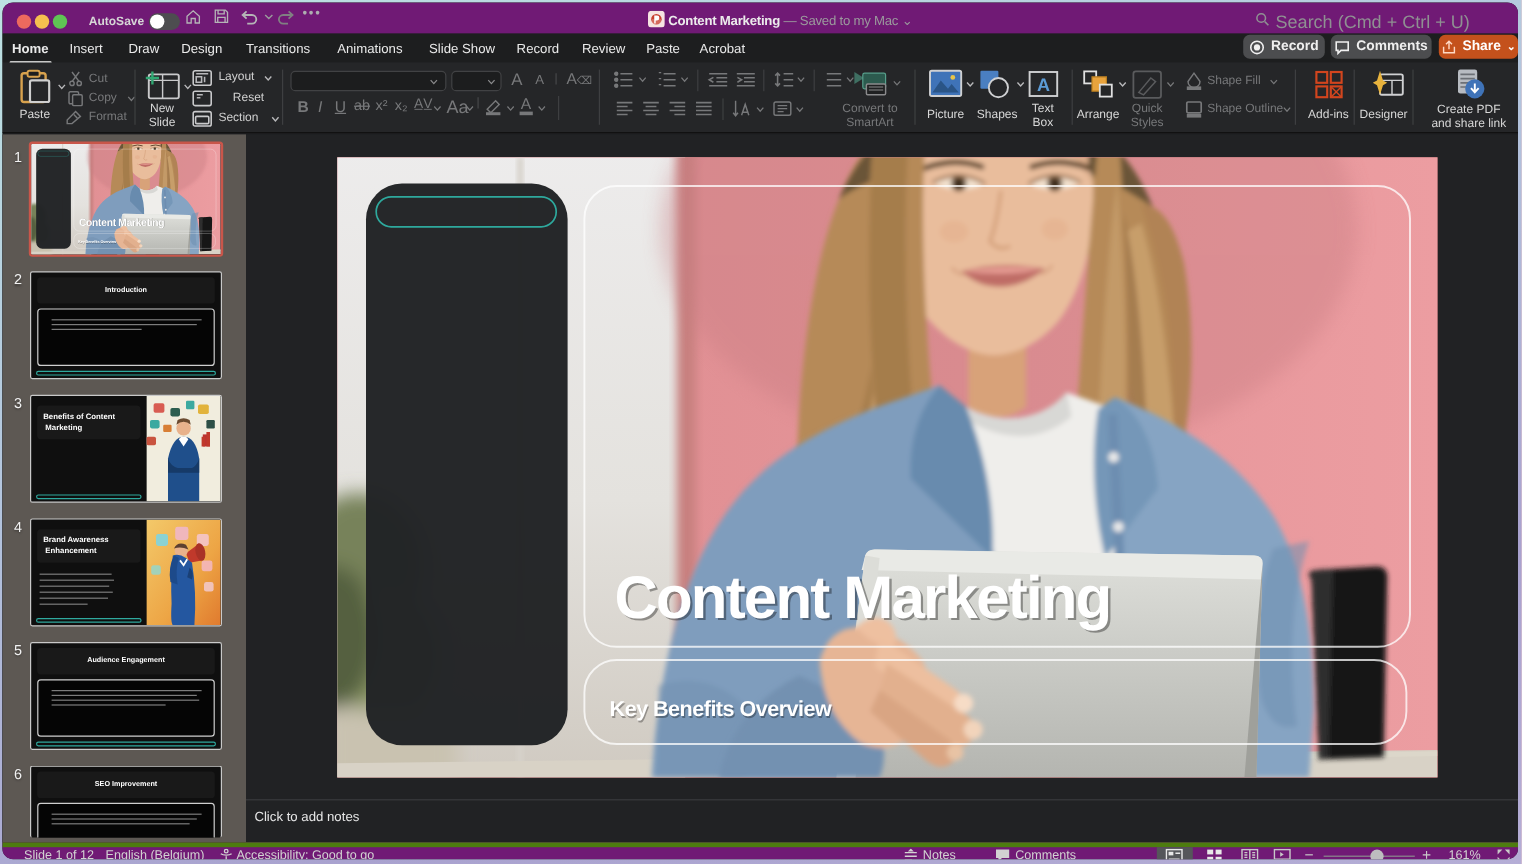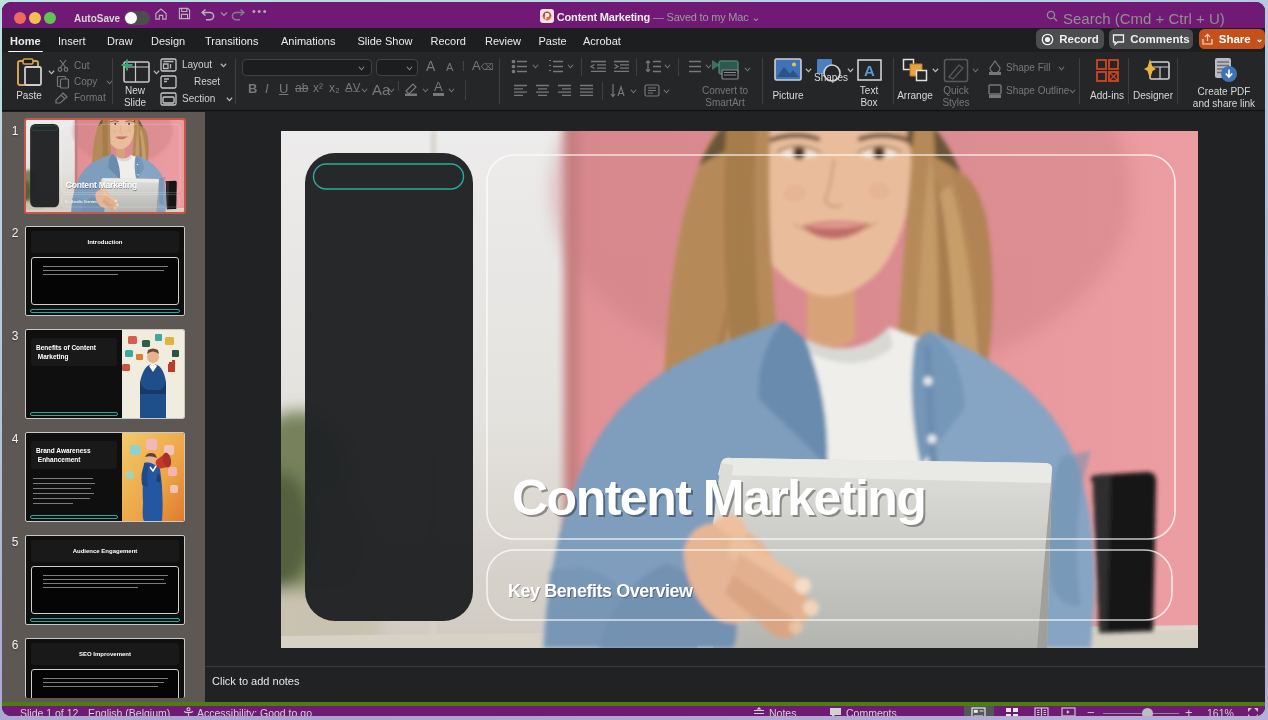--- a/index.html
+++ b/index.html
@@ -310,21 +310,21 @@
         <path d="M1 1 4 4.4 7 1"></path>
       </svg>
     <div class="rlab" style="left:765px;top:38px;width:42px">Picture</div>
     <svg class="ic" style="left:814px;top:6px" width="28" height="24" viewBox="0 0 28 24">
       <rect x="1" y="1" width="15" height="15" rx="1" fill="#4a7fc1"></rect>
       <circle cx="16" cy="15" r="8" fill="#252628" stroke="#cfd0d2" stroke-width="1.6"></circle>
     </svg>
     <svg class="ic chv" style="left:845px;top:15px" width="8" height="6" viewBox="0 0 8 6" fill="none" stroke="#b9b9bb" stroke-width="1.3">
         <path d="M1 1 4 4.4 7 1"></path>
       </svg>
-    <div class="rlab" style="left:807px;top:20px;width:44px">Shapes</div>
+    <div class="rlab" style="left:807px;top:38px;width:44px">Shapes</div>
     <svg class="ic" style="left:855px;top:7px" width="25" height="22" viewBox="0 0 25 22">
       <rect x="1" y="1" width="23" height="20" fill="none" stroke="#cfd0d2" stroke-width="1.6"></rect>
       <text x="12.5" y="16.5" font-size="15" font-weight="bold" fill="#5b9bd5" text-anchor="middle" font-family="Liberation Sans">A</text>
     </svg>
     <div class="rlab" style="left:846px;top:33px;width:42px">Text<br>Box</div>
     <div class="rdiv" style="left:891px"></div>
     
     <svg class="ic" style="left:900px;top:6px" width="26" height="25" viewBox="0 0 26 25">
       <rect x="1.5" y="1.5" width="10" height="10" fill="#252628" stroke="#e0e0e0" stroke-width="1.5"></rect>
       <rect x="8" y="6" width="12" height="12" fill="#e8a33d"></rect>

